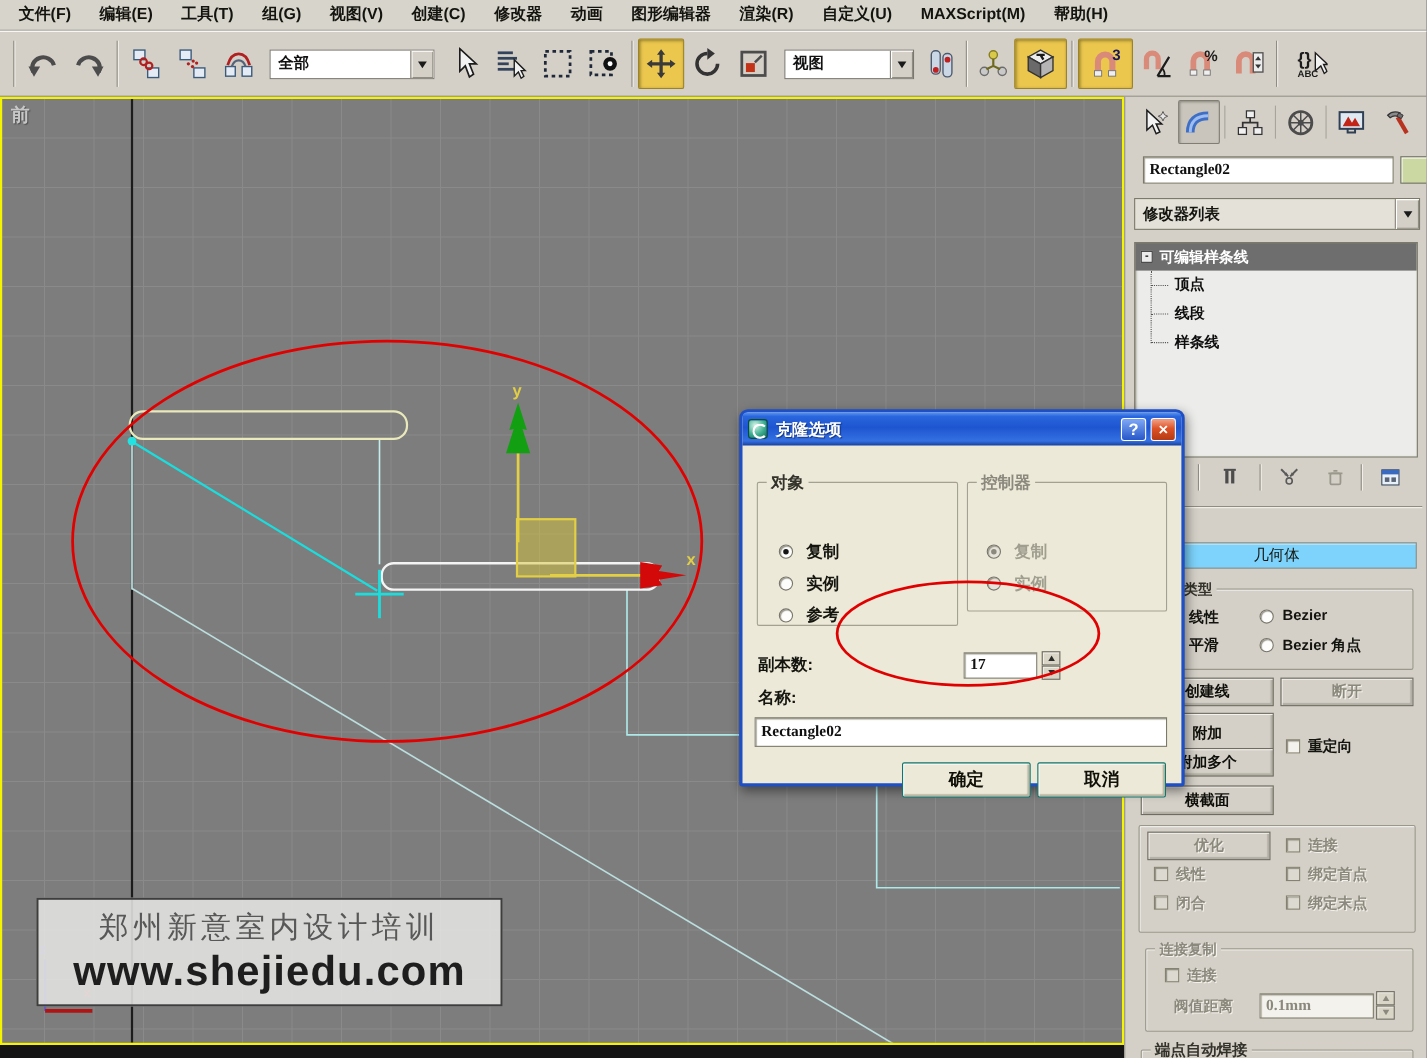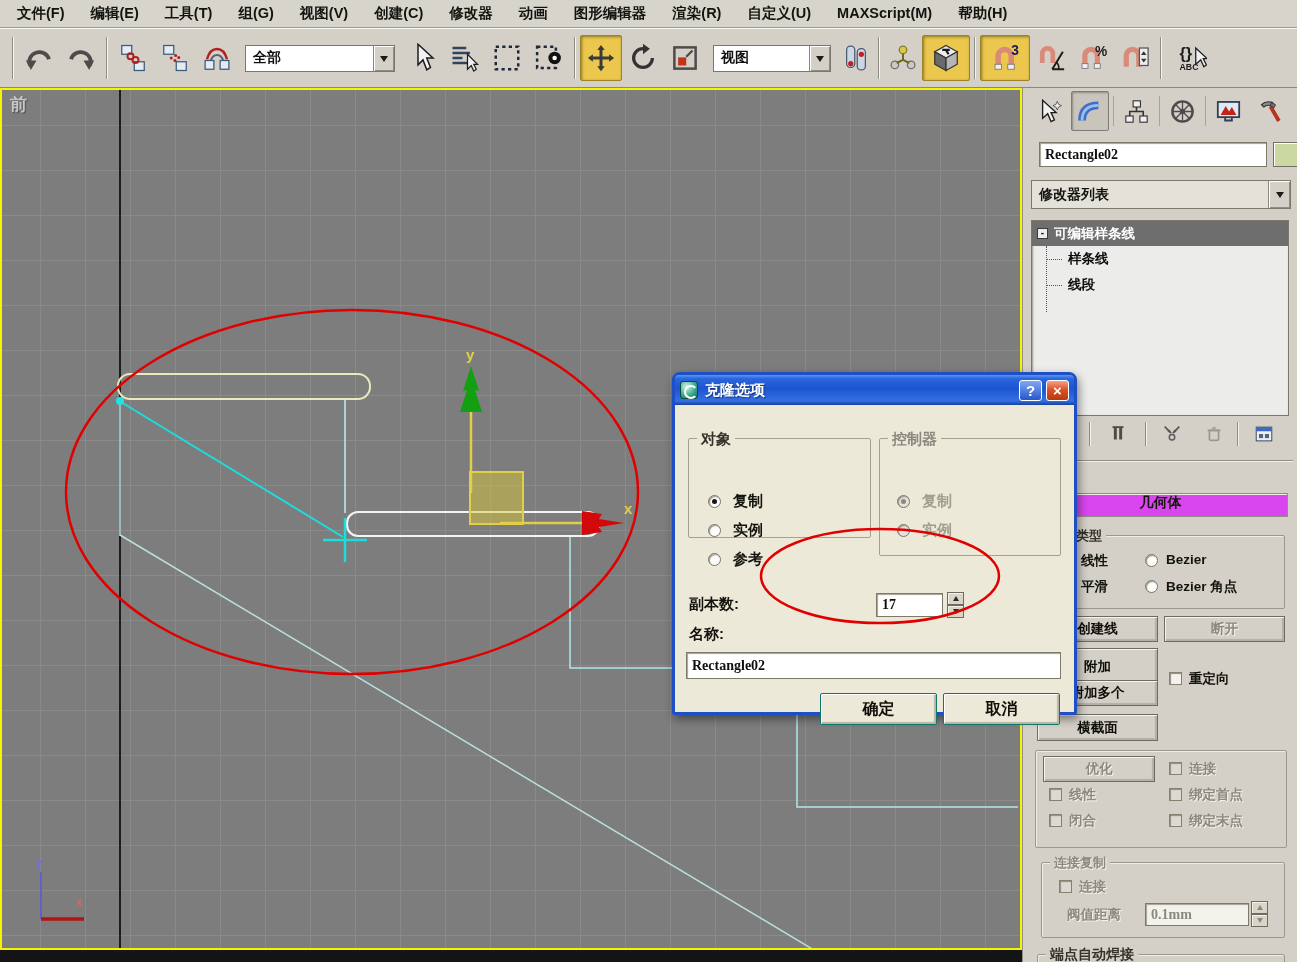--- a/index.html
+++ b/index.html
@@ -46,21 +46,21 @@
   .combo .arw{width:22px;height:100%;background:#d4d0c8;border-left:1px solid #8a887e;box-shadow:inset 1px 1px 0 #fff,inset -1px -1px 0 #8f8d83;display:flex;align-items:center;justify-content:center}
   .stack{position:absolute;left:8px;top:132px;width:258px;height:196px;background:#ececea;border:1px solid #7b7968;box-shadow:inset 1px 1px 2px #9a988c;overflow:hidden}
   .stk-root{height:25px;background:#6e6e6e;color:#fff;display:flex;align-items:center;font-weight:700;font-size:13.5px}
   .stk-box{width:11px;height:11px;background:#ececec;border:1px solid #3c3c3c;margin:0 6px 0 5px;font-size:10px;line-height:8px;text-align:center;color:#111;font-weight:700;flex:none}
   .stk-item{height:26px;display:flex;align-items:center;color:#0d0d0d;font-weight:700;position:relative;padding-left:36px;font-size:13.5px}
   .stk-item::before{content:"";position:absolute;left:14px;top:13px;width:16px;border-top:1px dotted #555}
   .stk-rail{position:absolute;left:14px;top:25px;height:66px;border-left:1px dotted #555}
   .stool{position:absolute;top:333px;width:26px;height:26px;display:flex;align-items:center;justify-content:center}
   .stool svg{width:22px;height:22px}
   .ssep{position:absolute;top:334px;width:1px;height:24px;background:#8f8d83;box-shadow:1px 0 0 #f4f2ec}
-  .rollhdr{position:absolute;left:10px;top:405px;width:255px;height:24px;background:#d946ef;border:1px solid #8f8d82;box-shadow:inset 1px 1px 0 #f0eee8;display:flex;align-items:flex-start;justify-content:center;font-weight:700;font-size:14px;color:#16160f}
+  .rollhdr{position:absolute;left:10px;top:405px;width:255px;height:24px;background:#7dd3fc;border:1px solid #8f8d82;box-shadow:inset 1px 1px 0 #f0eee8;display:flex;align-items:center;justify-content:center;font-weight:400;font-size:14px;color:#16160f}
   .grp{position:absolute;border:1px solid #9a988b;border-radius:2px;box-shadow:inset 1px 1px 0 rgba(255,255,255,.6)}
   .glegend{position:absolute;top:-9px;left:8px;background:#d4d0c8;padding:0 4px;font-size:13px;font-weight:700;color:#34332b;white-space:nowrap}
   .glegend.dis{color:#8b897d;text-shadow:1px 1px 0 #f4f2ec}
   .btnx{position:absolute;background:#d4d0c8;border:1px solid #6e6c62;box-shadow:inset 1px 1px 0 #f5f3ee,inset -2px -2px 1px #b2afa5;font-size:13.5px;font-weight:700;color:#0f0f0a;display:flex;align-items:center;justify-content:center;white-space:nowrap}
   .btnx.dis{color:#8b897d;text-shadow:1px 1px 0 #f4f2ec}
   .cb{position:absolute;width:13px;height:13px;background:#f4f2ec;border:1px solid #85826f;box-shadow:inset 1px 1px 1px #8f8d82}
   .cb.dis{background:#dcd9d0}
   .lbl{position:absolute;font-size:13.5px;font-weight:700;color:#14140f;white-space:nowrap}
   .lbl.dis{color:#8b897d;text-shadow:1px 1px 0 #f4f2ec}
   .radio{position:absolute;width:13px;height:13px;border-radius:50%;background:#fdfdfb;border:1px solid #77756a;box-shadow:inset 1px 1px 1px #9a988c}
@@ -310,20 +310,24 @@
       </g>
 
       <g>
         <text x="34" y="777" font-size="13" font-weight="bold" fill="#7070d8">z</text>
         <line x1="39" y1="782" x2="39" y2="829" stroke="#6060c8" stroke-width="2"></line>
         <line x1="39" y1="829" x2="82" y2="829" stroke="#b01414" stroke-width="3.5"></line>
         <text x="74" y="816" font-size="12" font-weight="bold" fill="#d06868">x</text>
       </g>
     </svg>
 
+    <div class="watermark">
+      <div class="wm1">郑州新意室内设计培训</div>
+      <div class="wm2">www.shejiedu.com</div>
+    </div>
   </div>
   <div class="bstrip"></div>
 
   <div class="panel">
 
     <div class="tab" style="left:8px">
         <svg viewBox="0 0 24 24">
           <polygon points="5,2 5,18 9.5,14 12.5,21 15.5,19.5 12.5,13 17,13" fill="#f2f2f2" stroke="#1c1c1c" stroke-width="1.2"></polygon>
           <path d="M18 3 l1.2 2.6 2.6 1.2 -2.6 1.2 -1.2 2.6 -1.2 -2.6 -2.6 -1.2 2.6 -1.2 Z" fill="#e8e8e8" stroke="#444" stroke-width=".7"></path>
         </svg>
@@ -377,24 +381,27 @@
         </span>
     </div>
 
     <div class="stack">
       <div class="stk-root">
         <span class="stk-box">-</span>
         <span>可编辑样条线</span>
       </div>
       <div class="stk-rail"></div>
       <div class="stk-item">
-          <span>样条线</span>
+          <span>顶点</span>
         </div>
       <div class="stk-item">
           <span>线段</span>
+        </div>
+      <div class="stk-item">
+          <span>样条线</span>
         </div>
     </div>
 
     <div class="stool" style="left:16px">
         <svg viewBox="0 0 24 24">
           <rect x="10" y="4" width="4" height="9" fill="#5a5a5a"></rect>
           <polygon points="12,20 9,13 15,13" fill="#5a5a5a"></polygon>
         </svg>
       </div>
     <div class="ssep" style="left:66px"></div>
@@ -506,21 +513,21 @@
 
   <div class="dialog">
     <div class="dlg-title">
       <span class="dlg-ico"></span>
       <span class="dlg-title-text">克隆选项</span>
       <span class="dlg-btn help">?</span>
       <span class="dlg-btn close">×</span>
     </div>
     <div class="dlg-body">
 
-      <div class="dgrp" style="left:13px;top:33px;width:183px;height:100px">
+      <div class="dgrp" style="left:13px;top:33px;width:183px;height:131px">
         <span class="glegend" style="font-size:15px">对象</span>
       </div>
       <span class="radio sel" style="left:33px;top:90px"></span>
       <span class="dlbl" style="left:58px;top:87px">复制</span>
       <span class="radio" style="left:33px;top:119px"></span>
       <span class="dlbl" style="left:58px;top:116px">实例</span>
       <span class="radio" style="left:33px;top:148px"></span>
       <span class="dlbl" style="left:58px;top:145px">参考</span>
 
       <div class="dgrp" style="left:204px;top:33px;width:182px;height:118px">

